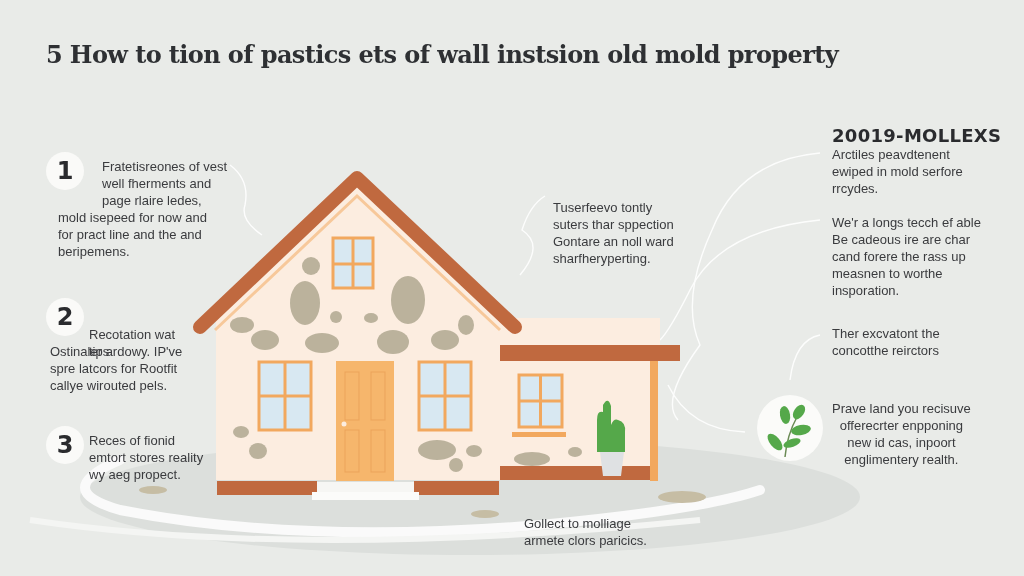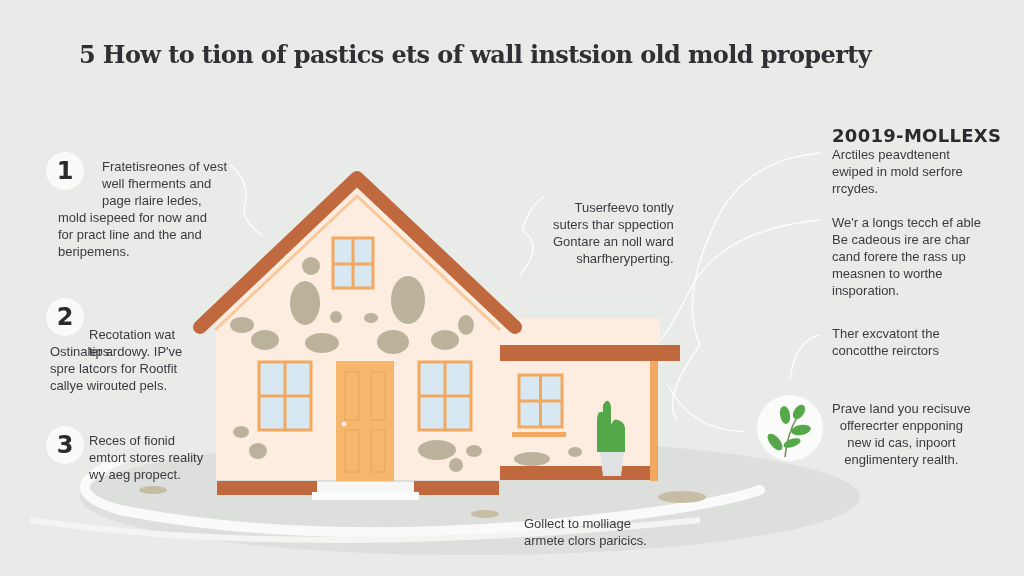--- a/index.html
+++ b/index.html
@@ -1,18 +1,18 @@
 <!DOCTYPE html>
 <html><head>
 <meta charset="utf-8">
 <style>
   * { box-sizing: border-box; margin: 0; padding: 0; }
   html, body { width: 1024px; height: 576px; overflow: hidden; }
   body { background: #e9ebe8; font-family: "Liberation Sans", sans-serif; color: #2f3033; position: relative; }
-  .title { position: absolute; left: 46px; top: 40px; font-family: "DejaVu Serif", serif; font-weight: bold; font-size: 24px; letter-spacing: -0.6px; color: #2e3033; white-space: nowrap; margin-left: 33px; }
+  .title { position: absolute; left: 46px; top: 40px; font-family: "DejaVu Serif", serif; font-weight: bold; font-size: 24px; letter-spacing: -0.6px; color: #2e3033; white-space: nowrap; }
   .num-badge { position: absolute; width: 38px; height: 38px; border-radius: 50%; background: #fafaf8; display: flex; align-items: center; justify-content: center; font-family: "DejaVu Sans", sans-serif; font-weight: bold; font-size: 24px; color: #2a2b2e; }
   .txt { position: absolute; font-size: 13px; line-height: 17px; color: #3a3b3e; white-space: pre-line; }
   .rhead { position: absolute; left: 832px; top: 125px; font-family: "DejaVu Sans", sans-serif; font-weight: bold; font-size: 18px; color: #2a2b2e; letter-spacing: 0.3px; }
   svg.scene { position: absolute; left: 0; top: 0; }
   .leaf-circle { position: absolute; left: 757px; top: 395px; width: 66px; height: 66px; border-radius: 50%; background: #fbfbf9; }
 </style>
 </head>
 <body>
 
 <div class="title">5 How to tion of pastics ets of wall instsion old mold property</div>
@@ -116,21 +116,21 @@
 tips</div>
 <div class="txt" style="left:50px;top:343px;">Ostinaler ardowy. IP've
 spre latcors for Rootfit
 callye wirouted pels.</div>
 
 <div class="num-badge" style="left:46px;top:426px;">3</div>
 <div class="txt" style="left:89px;top:432px;">Reces of fionid
 emtort stores reality
 wy aeg propect.</div>
 
-<div class="txt" style="left:553px;top:199px;text-align:right;">Tuserfeevo tontly
+<div class="txt" style="left:553px;top:199px;">Tuserfeevo tontly
 suters thar sppection
 Gontare an noll ward
 sharfheryperting.</div>
 <div class="txt" style="left:524px;top:515px;">Gollect to molliage
 armete clors paricics.</div>
 
 <div class="rhead">20019-MOLLEXS</div>
 <div class="txt" style="left:832px;top:146px;">Arctiles peavdtenent
 ewiped in mold serfore
 rrcydes.</div>

